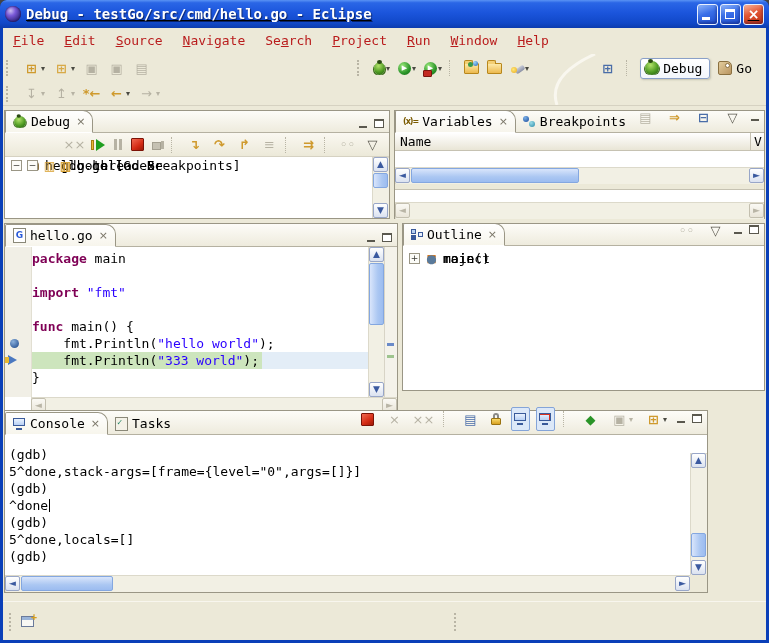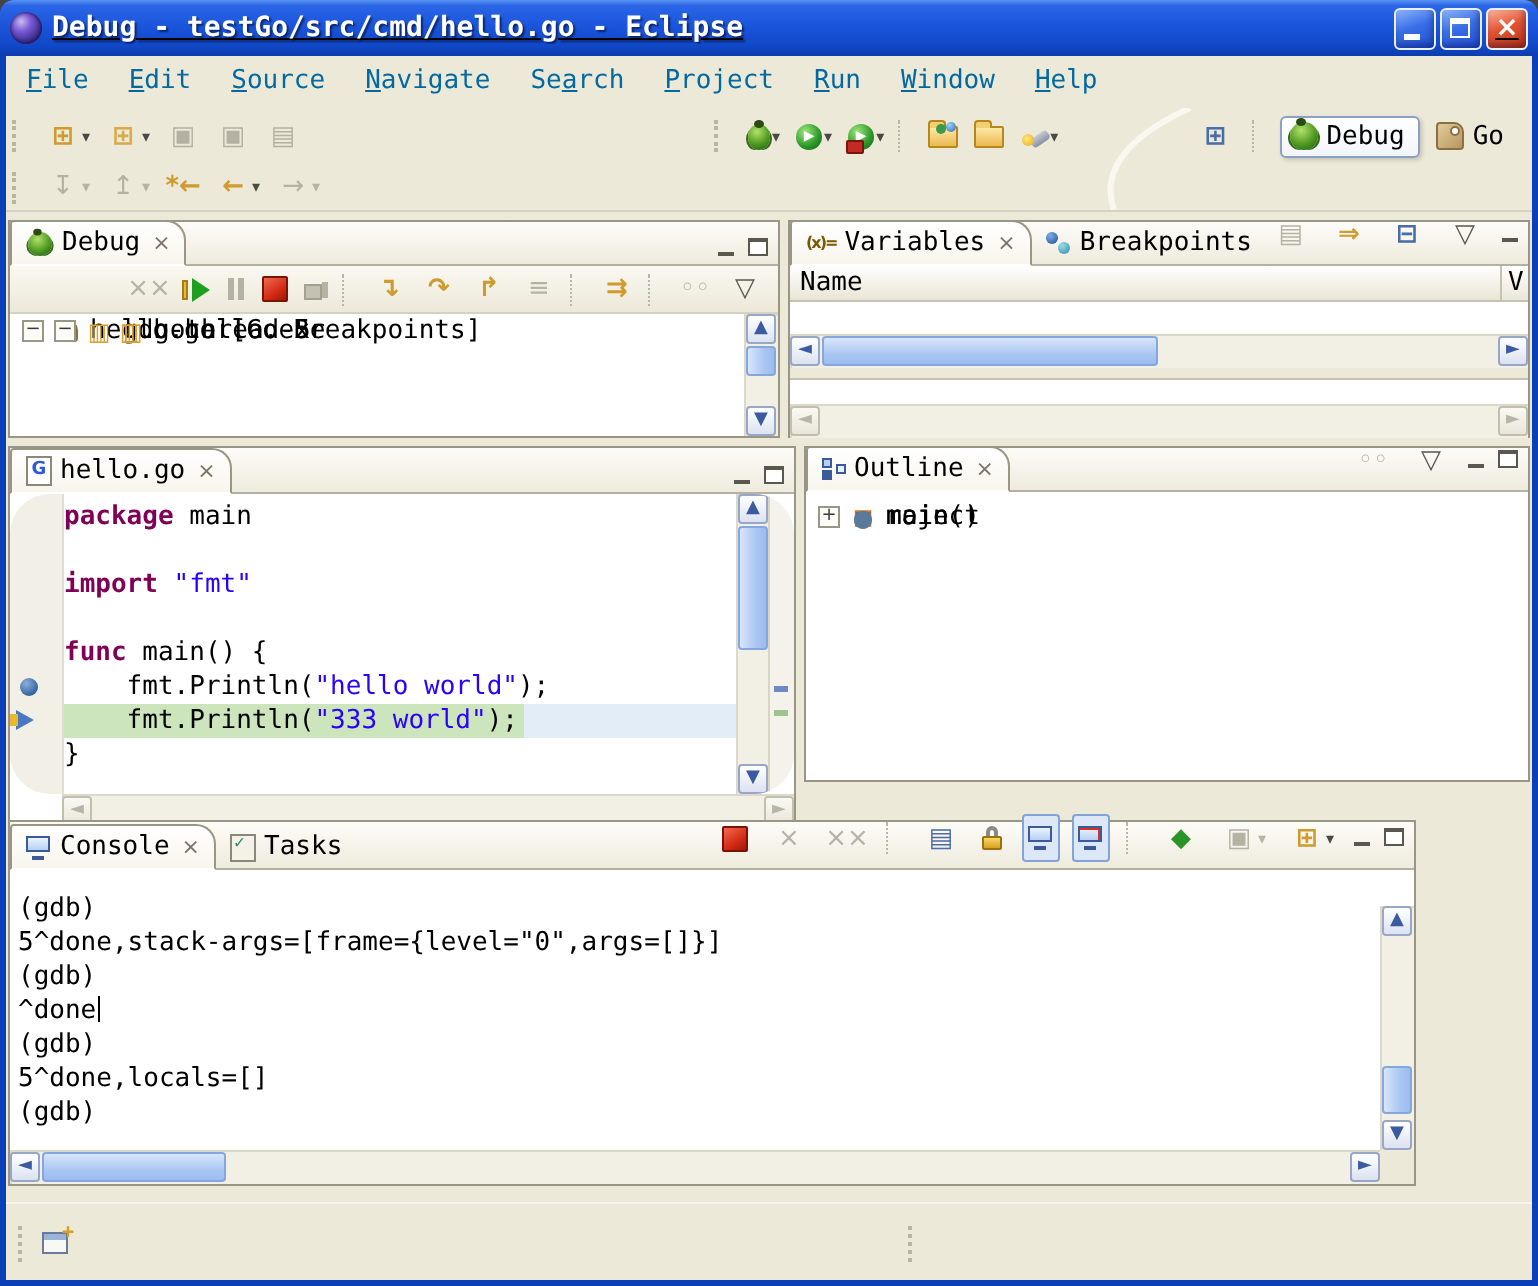--- a/index.html
+++ b/index.html
@@ -21,21 +21,21 @@
     box-shadow:inset -1px -2px 3px rgba(0,0,60,.35);font-family:"DejaVu Sans",sans-serif;}
   .wbtn.min::after{content:"";position:absolute;left:4px;bottom:4px;width:8px;height:3px;background:#fff;}
   .wbtn.max::after{content:"";position:absolute;left:4px;top:4px;width:10px;height:10px;
     border:1px solid #fff;border-top:3px solid #fff;box-sizing:border-box;}
   .wbtn.close{background:linear-gradient(160deg,#f8b49a 0%,#e25534 45%,#bd3012 100%);font-size:14px;font-weight:bold;}
   
   #client{position:absolute;left:3px;top:28px;width:763px;height:612px;background:#ece9d8;overflow:hidden;}
   
   .menubar{position:absolute;left:0;top:0;width:763px;height:26px;display:flex;align-items:center;
     background:#ece9d8;border-bottom:1px solid #f6f4ec;}
-  .menuitem{padding:0 10px;height:26px;line-height:26px;color:#0369a1;cursor:default;}
+  .menuitem{padding:0 10px;height:26px;line-height:26px;color:#b91c1c;cursor:default;}
   .menuitem u{text-decoration:underline;}
   
   .toolbars{position:absolute;left:0;top:26px;width:763px;height:52px;background:#ece9d8;
     border-bottom:1px solid #d6d2c2;box-sizing:border-box;}
   .trow{position:absolute;left:0;width:763px;display:flex;align-items:center;}
   #trow1{top:0;height:28px;}
   #trow2{top:28px;height:23px;}
   .grip{width:7px;height:16px;border-left:2px dotted #b9b5a5;margin:0 4px 0 3px;}
   .tsep{width:7px;height:16px;border-left:1px dotted #b9b5a5;margin:0 3px;}
   .tbtn{display:inline-flex;align-items:center;height:22px;padding:0 2px;border:1px solid transparent;
@@ -131,21 +131,21 @@
   
   .tree{position:relative;overflow:hidden;background:#fff;}
   .trow{display:flex;align-items:center;height:17px;white-space:nowrap;}
   .expander{width:11px;height:11px;margin-right:3px;flex:0 0 11px;position:relative;}
   .expander.box{border:1px solid #9a9685;background:#fcfcf8;box-sizing:border-box;color:#3a3a34;
      font-size:9px;line-height:8px;text-align:center;font-family:"DejaVu Sans",sans-serif;}
   .nicon{display:inline-flex;width:17px;height:15px;align-items:center;justify-content:center;margin-right:3px;
      font-family:"DejaVu Sans",sans-serif;font-weight:bold;font-size:12px;flex:0 0 17px;}
   .tlabel{color:#000;}
   
-  .ed-body{position:absolute;left:0;top:23px;right:0;bottom:17px;background:#fff;overflow:hidden;border-radius:20px;}
+  .ed-body{position:absolute;left:0;top:23px;right:0;bottom:17px;background:#fff;overflow:hidden;}
   .ed-gutter{position:absolute;left:0;top:0;width:26px;bottom:0;background:#f1efe6;border-right:1px solid #e2dfd2;}
   .ed-gutter .grow{height:17px;position:relative;}
   .bp{position:absolute;left:5px;top:4px;width:9px;height:9px;border-radius:50%;
      background:radial-gradient(circle at 35% 30%,#8ab0dc,#3a64a0 70%,#1d3c6e);}
   .iptr{position:absolute;left:3px;top:3px;width:0;height:0;border-left:9px solid #4a78c0;
      border-top:5px solid transparent;border-bottom:5px solid transparent;}
   .iptr::before{content:"";position:absolute;left:-12px;top:-3px;width:4px;height:6px;background:#e8b830;}
   .ed-lines{position:absolute;left:27px;top:0;right:29px;bottom:0;padding-top:3px;}
   .cline{height:17px;line-height:17px;white-space:pre;}
   .cline .kw{color:#7f0055;font-weight:bold;}

